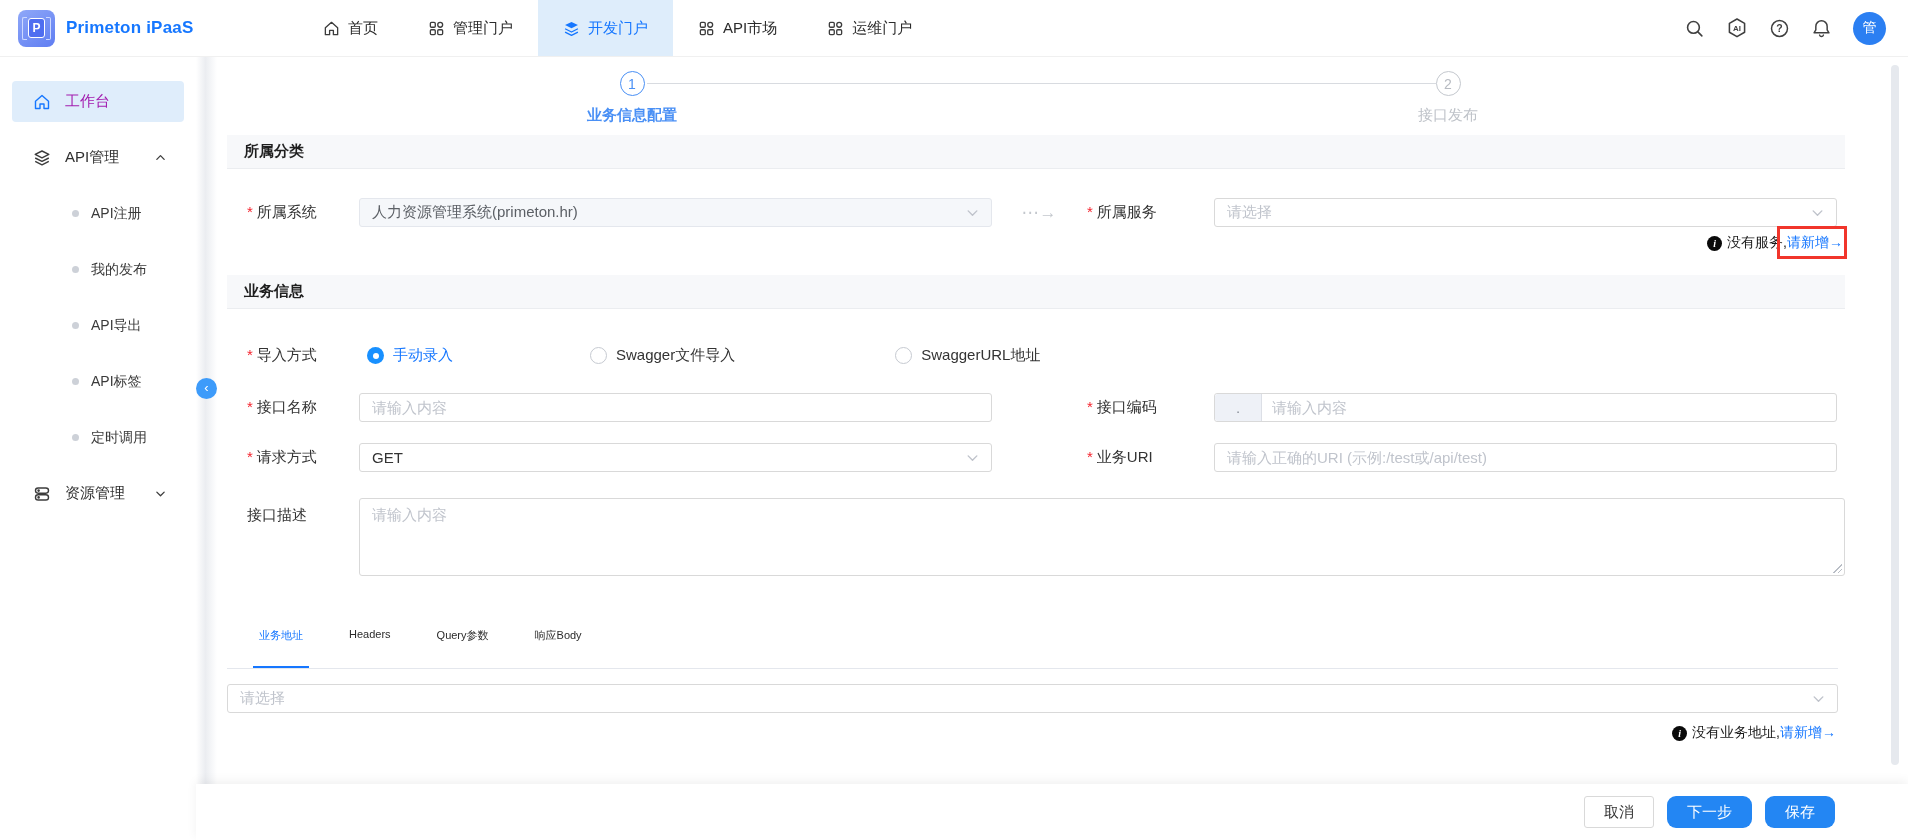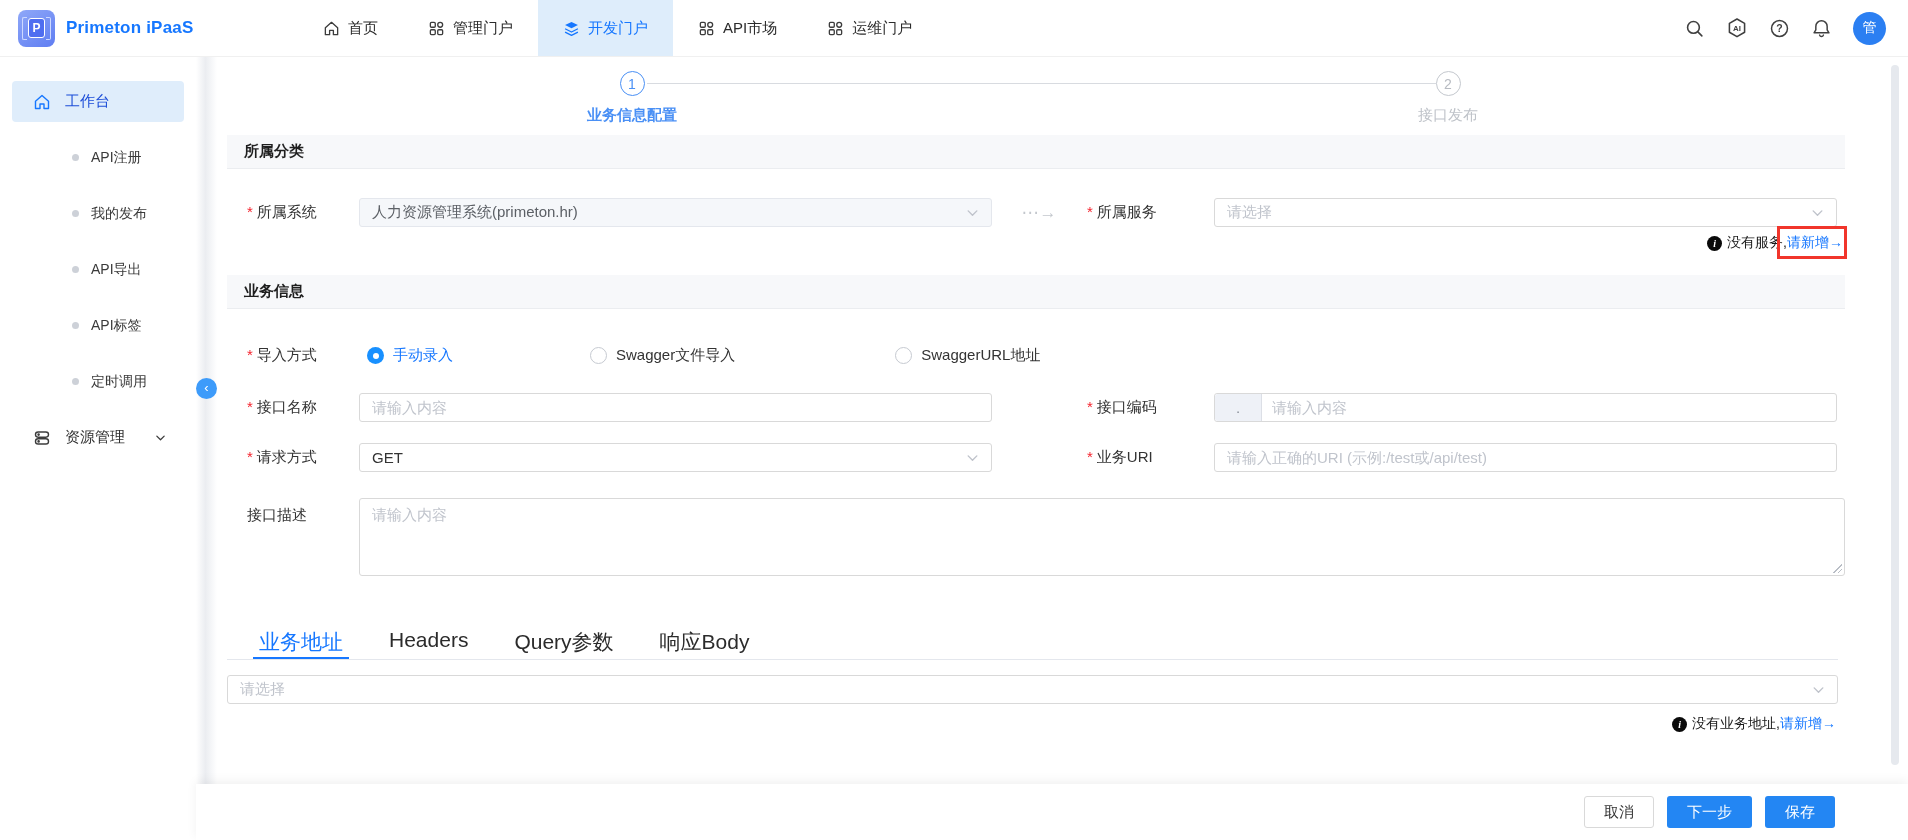--- a/index.html
+++ b/index.html
@@ -27,21 +27,21 @@
   .top-actions { margin-left:auto; display:flex; align-items:center; gap:21px; margin-right:22px; }
   .tool-ic { color:#3f3f3f; cursor:pointer; }
   .avatar { width:33px; height:33px; border-radius:50%; background:#2b7ff2; color:#fff; font-size:14px;
     display:flex; align-items:center; justify-content:center; cursor:pointer; }
 
   
   .sidebar { position:absolute; top:57px; left:0; bottom:0; width:196px; background:#fff; padding-top:12px; z-index:10; }
   .side-item { height:41px; margin:15px 12px 0; border-radius:4px; display:flex; align-items:center;
     gap:14px; padding-left:21px; font-size:15px; color:#2f2f2f; cursor:pointer; }
   .side-item:first-child { margin-top:12px; }
-  .side-item.active { background:#dfedfb; color:#1d4ed8; }
+  .side-item.active { background:#dfedfb; color:#a21caf; }
   .side-item svg { color:#3c3c3c; }
   .side-item.active svg { color:#1677ff; }
   .side-item .chev { margin-left:auto; margin-right:18px; color:#8a8f99; }
   .side-sub { height:41px; margin:15px 12px 0; display:flex; align-items:center; padding-left:60px;
     font-size:14px; color:#3a3a3a; cursor:pointer; }
   .side-sub .dot { width:7px; height:7px; border-radius:50%; background:#cdd1d8; margin-right:12px; }
   .gutter { position:absolute; top:57px; bottom:0; left:196px; width:21px; z-index:11;
     background:linear-gradient(to right,#ffffff,#ebedf1 45%,#ffffff); }
   .collapse-btn { position:absolute; top:321px; left:0; width:21px; height:21px; border-radius:50%;
     background:#3d9bfa; color:#fff; font-size:13px; line-height:19px; text-align:center; cursor:pointer; }
@@ -104,35 +104,35 @@
   .radio-group.checked .radio-label { color:#1677ff; }
 
   
   .textarea { height:78px; width:1486px; border:1px solid #d9d9d9; border-radius:3px; padding:7px 12px;
     font-size:15px; position:relative; }
   .resize-h { position:absolute; right:2px; bottom:2px; width:10px; height:10px;
     background:linear-gradient(135deg, transparent 0 55%, #b9bec6 55% 62%, transparent 62% 76%, #b9bec6 76% 83%, transparent 83%); }
 
   
   .tabs { display:flex; gap:46px; margin-left:32px; margin-top:52px; }
-  .tab { font-size:21px; color:#2b2b2b; padding-bottom:3px; cursor:pointer; position:relative; }
+  .tab { font-size:11px; color:#2b2b2b; padding-bottom:25px; cursor:pointer; position:relative; }
   .tab.active { color:#1677ff; }
   .tab.active::after { content:""; position:absolute; left:-6px; right:-6px; bottom:0; height:2px; background:#1677ff; }
   .tabs-rule { height:1px; background:#e4e7ed; width:1611px; }
 
   .addr-select { margin-top:15px; width:1611px; }
 
   
   .footer { position:absolute; left:196px; right:0; bottom:0; height:56px; background:#fff; z-index:20;
     box-shadow:0 -3px 10px rgba(0,0,0,.06); display:flex; align-items:center; justify-content:flex-end;
     gap:13px; padding-right:73px; }
   .btn { height:32px; border-radius:3px; font-size:15px; padding:0 19px; display:flex; align-items:center;
     cursor:pointer; border:1px solid transparent; }
   .btn.plain { border-color:#d9d9d9; background:#fff; color:#333; }
-  .btn.primary { background:#2386f3; color:#fff; }
+  .btn.primary { background:#2386f3; color:#fff;border-radius:9px; }
 </style>
 </head>
 <body>
 
 <header class="topbar">
   <div class="brand">
     <div class="logo">
       <div class="wing l"></div>
         <div class="wing r"></div>
       <div class="pbox">P</div>
@@ -231,20 +231,37 @@
 
 <aside class="sidebar">
   <div class="side-item active">
     <span>
       <svg width="18" height="18" viewBox="0 0 18 18">
           <path d="M9 2.5 L15.5 8.2 V15.5 H11 V11 H7 V15.5 H2.5 V8.2 Z" fill="none" stroke="currentColor" stroke-width="1.4" stroke-linejoin="round"></path>
         </svg>
     </span>
     <span>工作台</span>
   </div>
+  <div class="side-item">
+    <span>
+      <svg width="18" height="18" viewBox="0 0 18 18">
+          <g fill="none" stroke="currentColor" stroke-width="1.4" stroke-linejoin="round">
+            <path d="M9 2 L15.8 5.4 9 8.8 2.2 5.4 Z"></path>
+            <path d="M2.2 9 L9 12.4 15.8 9"></path>
+            <path d="M2.2 12.4 L9 15.8 15.8 12.4"></path>
+          </g>
+        </svg>
+    </span>
+    <span>API管理</span>
+    <span class="chev">
+      <svg width="11" height="11" viewBox="0 0 12 12">
+          <path d="M2 8 L6 4 L10 8" fill="none" stroke="currentColor" stroke-width="1.4" stroke-linecap="round" stroke-linejoin="round"></path>
+        </svg>
+    </span>
+  </div>
   <div class="side-sub">
     <span class="dot"></span>
     <span>API注册</span>
   </div>
   <div class="side-sub">
     <span class="dot"></span>
     <span>我的发布</span>
   </div>
   <div class="side-sub">
     <span class="dot"></span>

